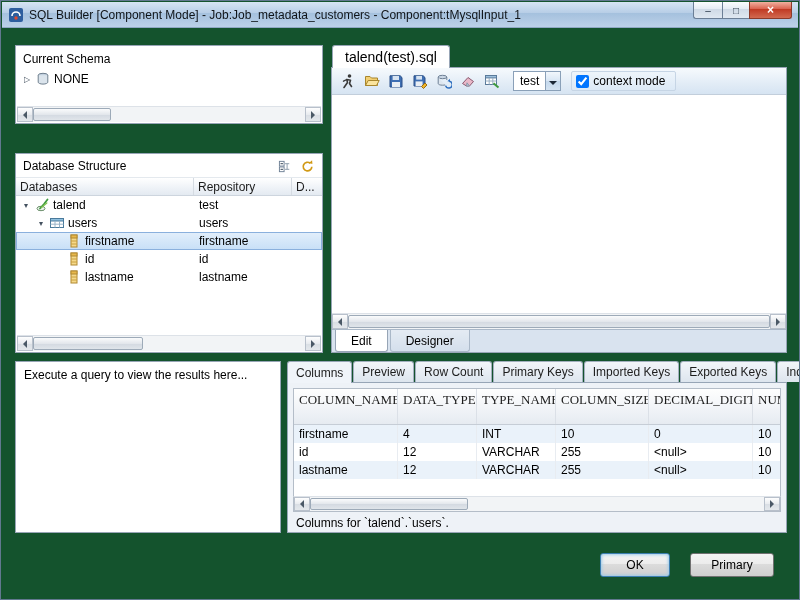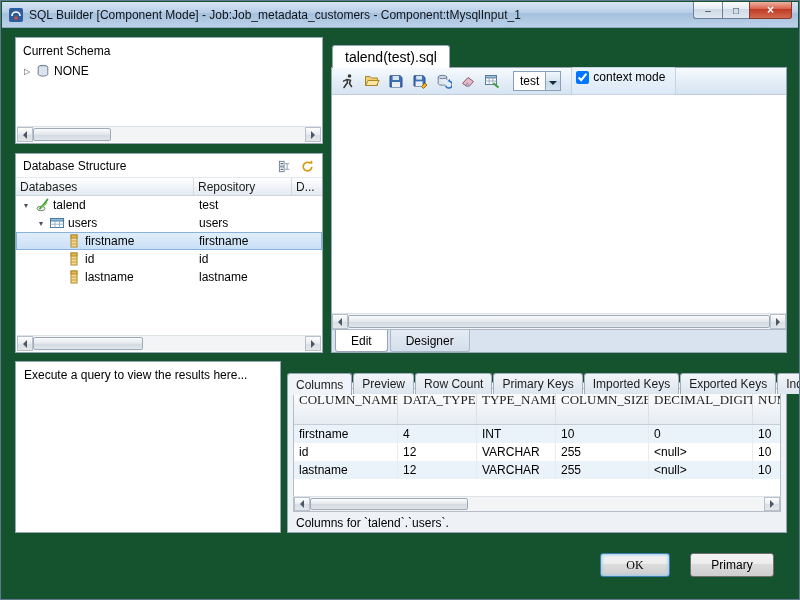--- a/index.html
+++ b/index.html
@@ -64,38 +64,38 @@
   .editor-box{position:absolute;left:330px;top:66px;width:456px;height:286px;border:1px solid #97a5b6;
     background:#e9f0f8;display:flex;flex-direction:column;}
   .toolbar{height:27px;flex:none;display:flex;align-items:center;gap:2px;padding:0 5px;
     background:linear-gradient(#f6fafd,#e2ecf6 60%,#d6e4f2);border-bottom:1px solid #c2cedb;}
   .tbtn{width:22px;height:22px;display:flex;align-items:center;justify-content:center;border-radius:2px;flex:none;}
   .tbtn svg{width:16px;height:16px;}
   .combo{display:flex;align-items:center;height:20px;background:#fff;border:1px solid #8aa0b8;margin-left:8px;flex:none;}
   .combo-text{padding:0 6px;font-size:12px;min-width:28px;}
   .combo-btn{width:15px;height:100%;display:flex;align-items:center;justify-content:center;
     background:linear-gradient(#f2f7fc,#d8e6f4 50%,#c4d8ec 51%,#d4e3f2);border-left:1px solid #8aa0b8;}
-  .chk{display:flex;align-items:center;gap:4px;margin-left:8px;font-size:12px;padding:2px 10px 10px 4px;
+  .chk{display:flex;align-items:center;gap:4px;margin-left:8px;font-size:12px;padding:2px 10px 2px 4px;
     background:linear-gradient(#eef5fb,#dcE9f6);border:1px solid #c6d5e5;border-radius:2px;}
   input[type=checkbox]{width:13px;height:13px;margin:0;}
   .sql-area{flex:1;background:#fff;}
   .limit-row{height:22px;flex:none;display:flex;align-items:center;justify-content:flex-end;gap:5px;
     padding:0 8px;background:#dfe8f3;font-size:12px;border-top:1px solid #c8d2dd;}
   .limit-input{width:60px;height:17px;border:1px solid #8aa0b8;font-size:12px;padding:0 3px;font-family:"Liberation Sans",sans-serif;}
   .ed-tabs{height:23px;flex:none;display:flex;align-items:stretch;background:#d9e3ef;border-top:1px solid #aab8c8;padding-left:3px;}
   .edtab{padding:0 15px;display:flex;align-items:center;font-size:12px;border:1px solid #aab8c8;border-top:none;
     border-radius:0 0 3px 3px;background:linear-gradient(#e4ebf3,#d4dfec);margin-right:2px;}
   .edtab.active{background:#fff;border-color:#97a5b6;}
 
   
   .results-panel{position:absolute;left:14px;top:360px;width:266px;height:172px;background:#fff;
     border:1px solid #97a5b6;padding:6px 8px;font-size:12px;}
 
   
-  .detail-tabs{position:absolute;left:286px;top:372px;width:500px;height:21px;display:flex;z-index:2;}
+  .detail-tabs{position:absolute;left:286px;top:360px;width:500px;height:21px;display:flex;z-index:2;}
   .dtab{padding:0 8px;display:flex;align-items:center;font-size:12px;border:1px solid #a2afbe;border-bottom:none;
     border-radius:3px 3px 0 0;background:linear-gradient(#f2f5f9,#dde5ee);margin-right:1px;color:#1c1c1c;white-space:nowrap;}
   .dtab.active{background:#f0f4f9;border-color:#97a5b6;height:22px;}
   .detail-body{position:absolute;left:286px;top:381px;width:500px;height:151px;border:1px solid #97a5b6;
     background:#eef2f7;display:flex;flex-direction:column;padding:5px 5px 1px 5px;}
   .rgrid{flex:1;background:#fff;border:1px solid #b4bdc8;border-bottom:none;overflow:hidden;display:flex;flex-direction:column;}
   .rg-head{display:flex;height:36px;flex:none;background:linear-gradient(#fefefe,#f0f3f7 60%,#e6ebf1);
     border-bottom:1px solid #c6cdd6;font-size:13px;color:#1c1c1c;font-family:Liberation Serif, serif;}
   .rg-hc{padding:3px 5px;border-right:1px solid #dbe0e7;white-space:nowrap;overflow:hidden;flex:none;}
   .rg-row{display:flex;height:18px;flex:none;font-size:12px;align-items:stretch;}
@@ -103,21 +103,21 @@
   .rg-c{padding:0 5px;border-right:1px solid #e8ecf1;white-space:nowrap;overflow:hidden;display:flex;align-items:center;flex:none;}
   .w1{width:104px;}.w2{width:79px;}.w3{width:79px;}.w4{width:93px;}.w5{width:104px;}
   .w6{flex:1;border-right:none;}
   .detail-body .hscroll{border:1px solid #b4bdc8;border-top:1px solid #dde2e8;flex:none;}
   .rstatus{height:19px;flex:none;display:flex;align-items:center;padding:2px 2px 0 3px;font-size:12px;}
 
   
   .fbtn{position:absolute;height:24px;font-size:12px;display:flex;align-items:center;justify-content:center;
     border:1px solid #707070;border-radius:3px;color:#000;
     background:linear-gradient(#f4f4f4,#ececec 45%,#dcdcdc 46%,#cfcfcf);}
-  .fbtn.ok{left:599px;top:552px;width:70px;border-color:#3c7fb1;box-shadow:inset 0 0 3px 1px #9fcbe8;font-family:Liberation Serif, serif;}
+  .fbtn.ok{left:599px;top:552px;width:70px;border-color:#3c7fb1;box-shadow:inset 0 0 3px 1px #9fcbe8;}
   .fbtn.cancel{left:689px;top:552px;width:84px;}
 </style>
 </head>
 <body>
 
 <div class="window">
 
   <div class="titlebar">
     <span class="win-icon">
       <svg viewBox="0 0 16 16">
@@ -127,21 +127,21 @@
         </svg>
     </span>
     <span class="title-text">SQL Builder [Component Mode] - Job:Job_metadata_customers - Component:tMysqlInput_1</span>
     <span class="win-controls">
       <span class="wbtn min">–</span>
       <span class="wbtn max">□</span>
       <span class="wbtn close">×</span>
     </span>
   </div>
 
-  <div class="panel" style="left:14px;top:36px;width:308px;height:107px;">
+  <div class="panel" style="left:14px;top:44px;width:308px;height:79px;">
     <div class="panel-title">Current Schema</div>
     <div class="tree-row" style="padding-left:6px;">
       <span class="twist">▷</span>
       <span class="ticon">
         <svg viewBox="0 0 16 16">
             <ellipse cx="8" cy="4.2" rx="4.8" ry="1.9" fill="#c3d1df" stroke="#70808f"></ellipse>
             <path d="M3.2 4.2v7c0 1 2.1 1.9 4.8 1.9s4.8-.9 4.8-1.9v-7" fill="#dbe4ec" stroke="#70808f"></path>
           </svg>
       </span>
       <span>NONE</span>

